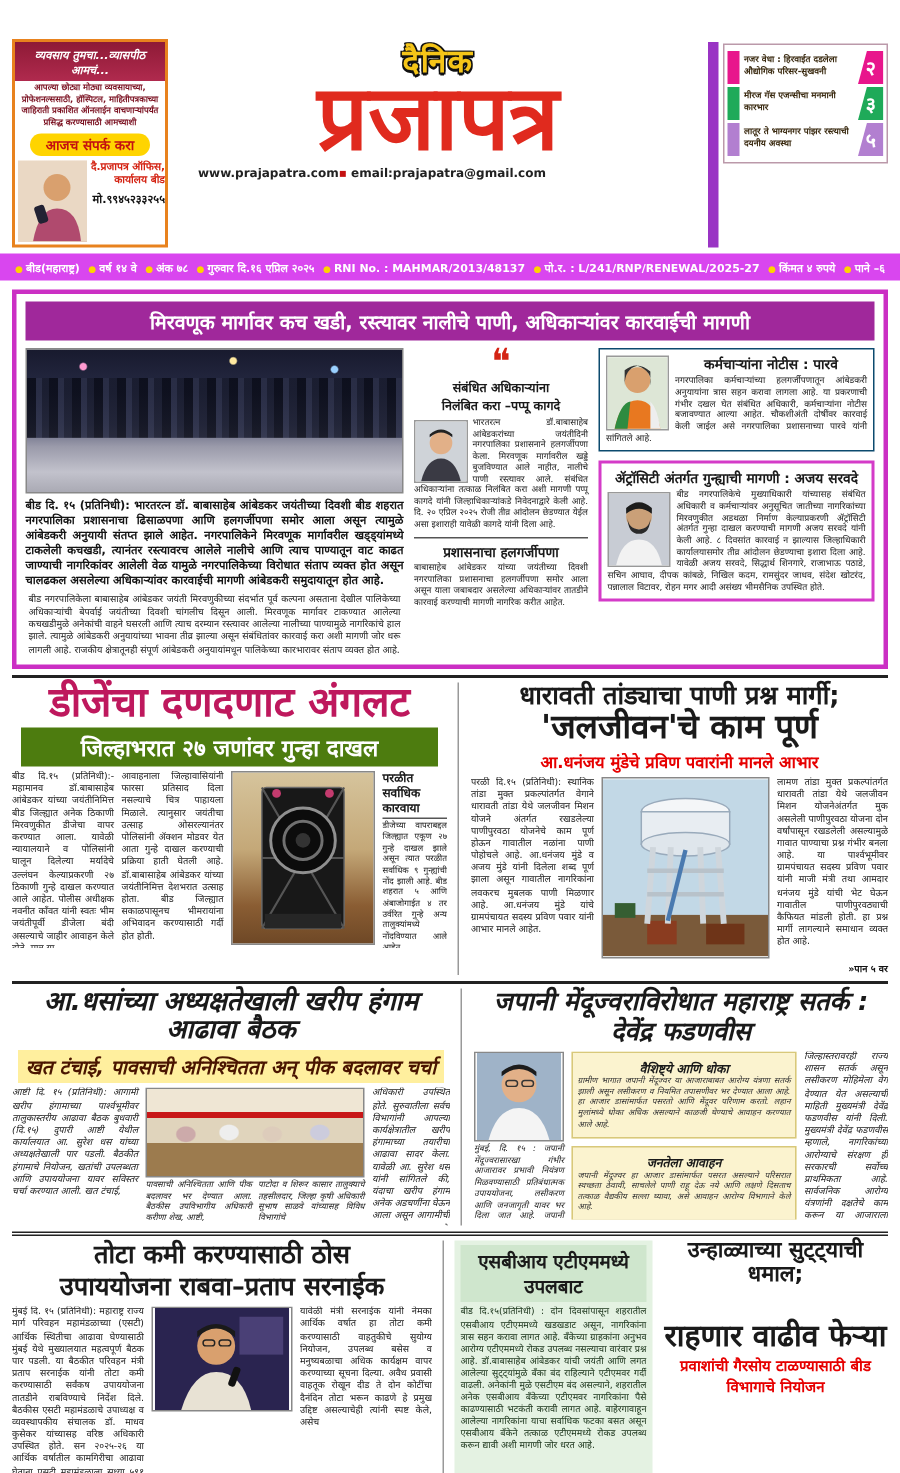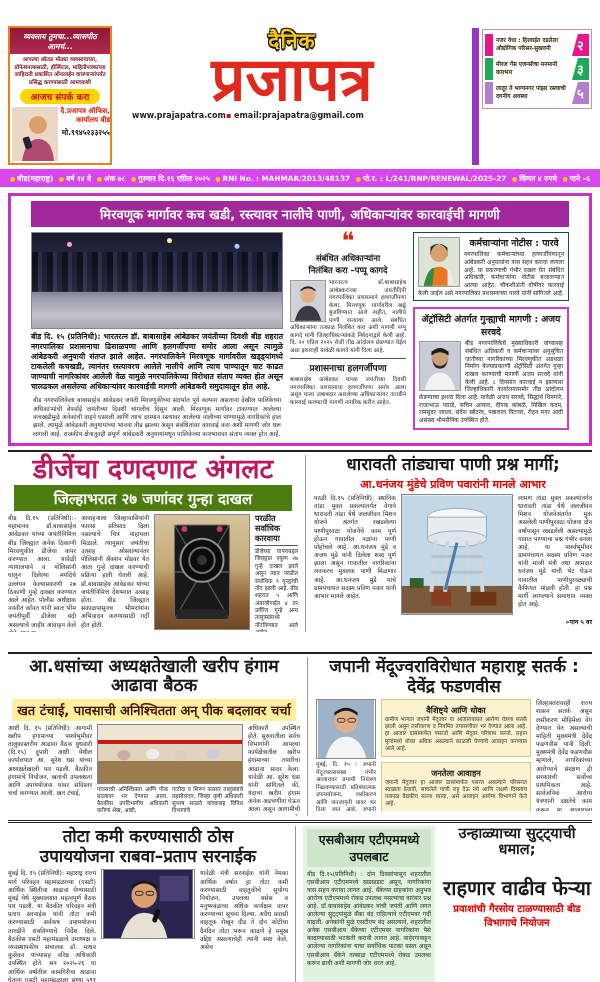--- a/index.html
+++ b/index.html
@@ -33,21 +33,21 @@
   .antarang-list { border:1px solid #b9a; margin-top:3px; padding:2px; }
   .ant-item { display:flex; align-items:stretch; margin:2px 0; min-height:22px; }
   .ant-chip { width:8px; margin-right:3px; }
   .ant-text { flex:1; font-size:5.8px; font-weight:bold; color:#3a2a10; line-height:1.35; align-self:center; }
   .ant-num { width:17px; color:#fff; font-weight:bold; font-size:13px; display:flex; align-items:center; justify-content:center; clip-path: polygon(35% 0, 100% 0, 100% 100%, 0 100%); }
   .c-pink { background:#e8168c; } .c-green { background:#1faa59; } .c-lav { background:#b27fd0; }
   
   .infobar { background:#d946ef; color:#fff; display:flex; justify-content:space-between; align-items:center; padding:4px 10px; margin:2px 0 0 0; font-size:7.3px; font-weight:bold; }
   .infobar span::before { content:"● "; color:#ffd400; font-size:6px; }
   
-  .lead { margin:6px 8px 4px 8px; border:3px solid #cb2fc4; padding:5px 20px; }
+  .lead { margin:6px 8px 4px 8px; border:3px solid #cb2fc4; padding:5px 6px; }
   .kicker { background:#a0289b; color:#fff; text-align:center; font-weight:bold; font-size:13px; padding:4px 2px; }
   .lead h1 { text-align:center; font-size:33px; font-weight:bold; line-height:1.12; color:#0d0d0d; margin-top:2px; }
   .lead-content { display:grid; grid-template-columns: 252px 116px 1fr; gap:7px; margin-top:5px; }
   .photo-crowd { height: 97px; border:1px solid #888;
     background:
       radial-gradient(circle 3px at 15% 12%, #ff9ad0 0 2px, transparent 3px),
       radial-gradient(circle 3px at 55% 8%, #ffe9a0 0 2px, transparent 3px),
       radial-gradient(circle 3px at 82% 14%, #9ad0ff 0 2px, transparent 3px),
       repeating-linear-gradient(90deg, rgba(10,12,24,.85) 0 6px, rgba(42,46,70,.85) 6px 10px, rgba(25,28,46,.85) 10px 15px),
       linear-gradient(180deg,#181a2e 0%,#262a44 30%,#585c78 52%,#9a9aaa 68%,#c2c2cc 86%,#aaaab4 100%);
@@ -64,21 +64,21 @@
   .boxes-col .nbox { border:1px solid #0c4a6e; padding:3px 4px; margin-bottom:6px; overflow:hidden; }
   .boxes-col .nbox.pink { border:2px solid #d43bc8; }
   .nbox-title { font-size:9.2px; font-weight:bold; text-align:center; margin-bottom:2px; }
   .nbox-text { font-size:5.9px; text-align:justify; line-height:1.3; color:#222; }
   .nbox-photo { float:left; width:42px; height:50px; margin:1px 4px 1px 0; border:1px solid #999; }
   
   .portrait svg { display:block; width:100%; height:100%; }
   
   .row { display:grid; margin:0 8px; border-top:2px solid #222; padding-top:3px; }
   .row2 { grid-template-columns: 298px 1fr; gap:8px; }
-  .row3 { grid-template-columns: 300px 1fr; gap:8px; margin-top:20px; }
+  .row3 { grid-template-columns: 300px 1fr; gap:8px; margin-top:4px;font-style:italic; }
   .row4 { grid-template-columns: 288px 132px 1fr; gap:7px; margin-top:4px; border-top:3px double #222; border-bottom:2px solid #111; padding-bottom:4px; height:168px; overflow:hidden; }
   .vsep { border-right:1px solid #999; padding-right:7px; }
   .hl-dj { color:#be185d; font-size:27px; font-weight:bold; text-align:center; line-height:1; }
   .sub-dj { background:#4d7c0f; color:#fff; font-weight:bold; font-size:15px; text-align:center; margin:3px 6px; padding:3px 0; }
   .dj-content { display:grid; grid-template-columns:68px 68px 96px 1fr; gap:5px; height:118px; overflow:hidden; margin-top:2px; }
   .tiny { font-size:6.2px; text-align:justify; line-height:1.32; color:#202020; }
   .photo-dj { height:116px; border:1px solid #888; background:linear-gradient(180deg,#d6c49c 0%,#c4a878 45%,#8a5d33 78%,#6e4826 100%); display:flex; align-items:center; justify-content:center; }
   .mini-head { font-size:8px; font-weight:bold; line-height:1.25; border-bottom:1px solid #555; padding-bottom:1px; margin-bottom:2px; }
   .hl-water1 { font-size:17px; font-weight:bold; text-align:center; line-height:1.1; }
   .hl-water2 { font-size:22px; font-weight:bold; text-align:center; line-height:1.1; }
@@ -266,20 +266,21 @@
         <div>
           <div class="mini-head">परळीत सर्वाधिक कारवाया</div>
           <p class="tiny" style="font-size:5.6px;">डीजेच्या वापराबद्दल जिल्ह्यात एकूण २७ गुन्हे दाखल झाले असून त्यात परळीत सर्वाधिक ९ गुन्ह्यांची नोंद झाली आहे. बीड शहरात ५ आणि अंबाजोगाईत ४ तर उर्वरित गुन्हे अन्य तालुक्यांमध्ये नोंदविण्यात आले आहेत.</p>
 
         </div>
       </div>
     </article>
 
     <article>
       <h2 class="hl-water1">धारावती तांड्याचा पाणी प्रश्न मार्गी;</h2>
+      <h2 class="hl-water2">'जलजीवन'चे काम पूर्ण</h2>
       <div class="sub-red">आ.धनंजय मुंडेचे प्रविण पवारांनी मानले आभार</div>
       <div class="water-content">
         <p class="tiny">परळी दि.१५ (प्रतिनिधी): स्थानिक तांडा मुक्त प्रकल्पांतर्गत वेगाने धारावती तांडा येथे जलजीवन मिशन योजने अंतर्गत रखडलेल्या पाणीपुरवठा योजनेचे काम पूर्ण होऊन गावातील नळांना पाणी पोहोचले आहे. आ.धनंजय मुंडे व अजय मुंडे यांनी दिलेला शब्द पूर्ण झाला असून गावातील नागरिकांना लवकरच मुबलक पाणी मिळणार आहे. आ.धनंजय मुंडे यांचे ग्रामपंचायत सदस्य प्रविण पवार यांनी आभार मानले आहेत.</p>
         <div class="photo-tank">
           <svg viewBox="0 0 112 120" width="100%" height="100%">
               <rect width="112" height="120" fill="#c2d8e6"></rect>
               <rect y="92" width="112" height="28" fill="#7a5a3a"></rect>
               <rect x="30" y="96" width="20" height="16" fill="#8a3c20"></rect>
               <rect x="70" y="98" width="26" height="14" fill="#6e3418"></rect>
               <ellipse cx="56" cy="22" rx="30" ry="9" fill="#f4f6f8" stroke="#9ab"></ellipse>

